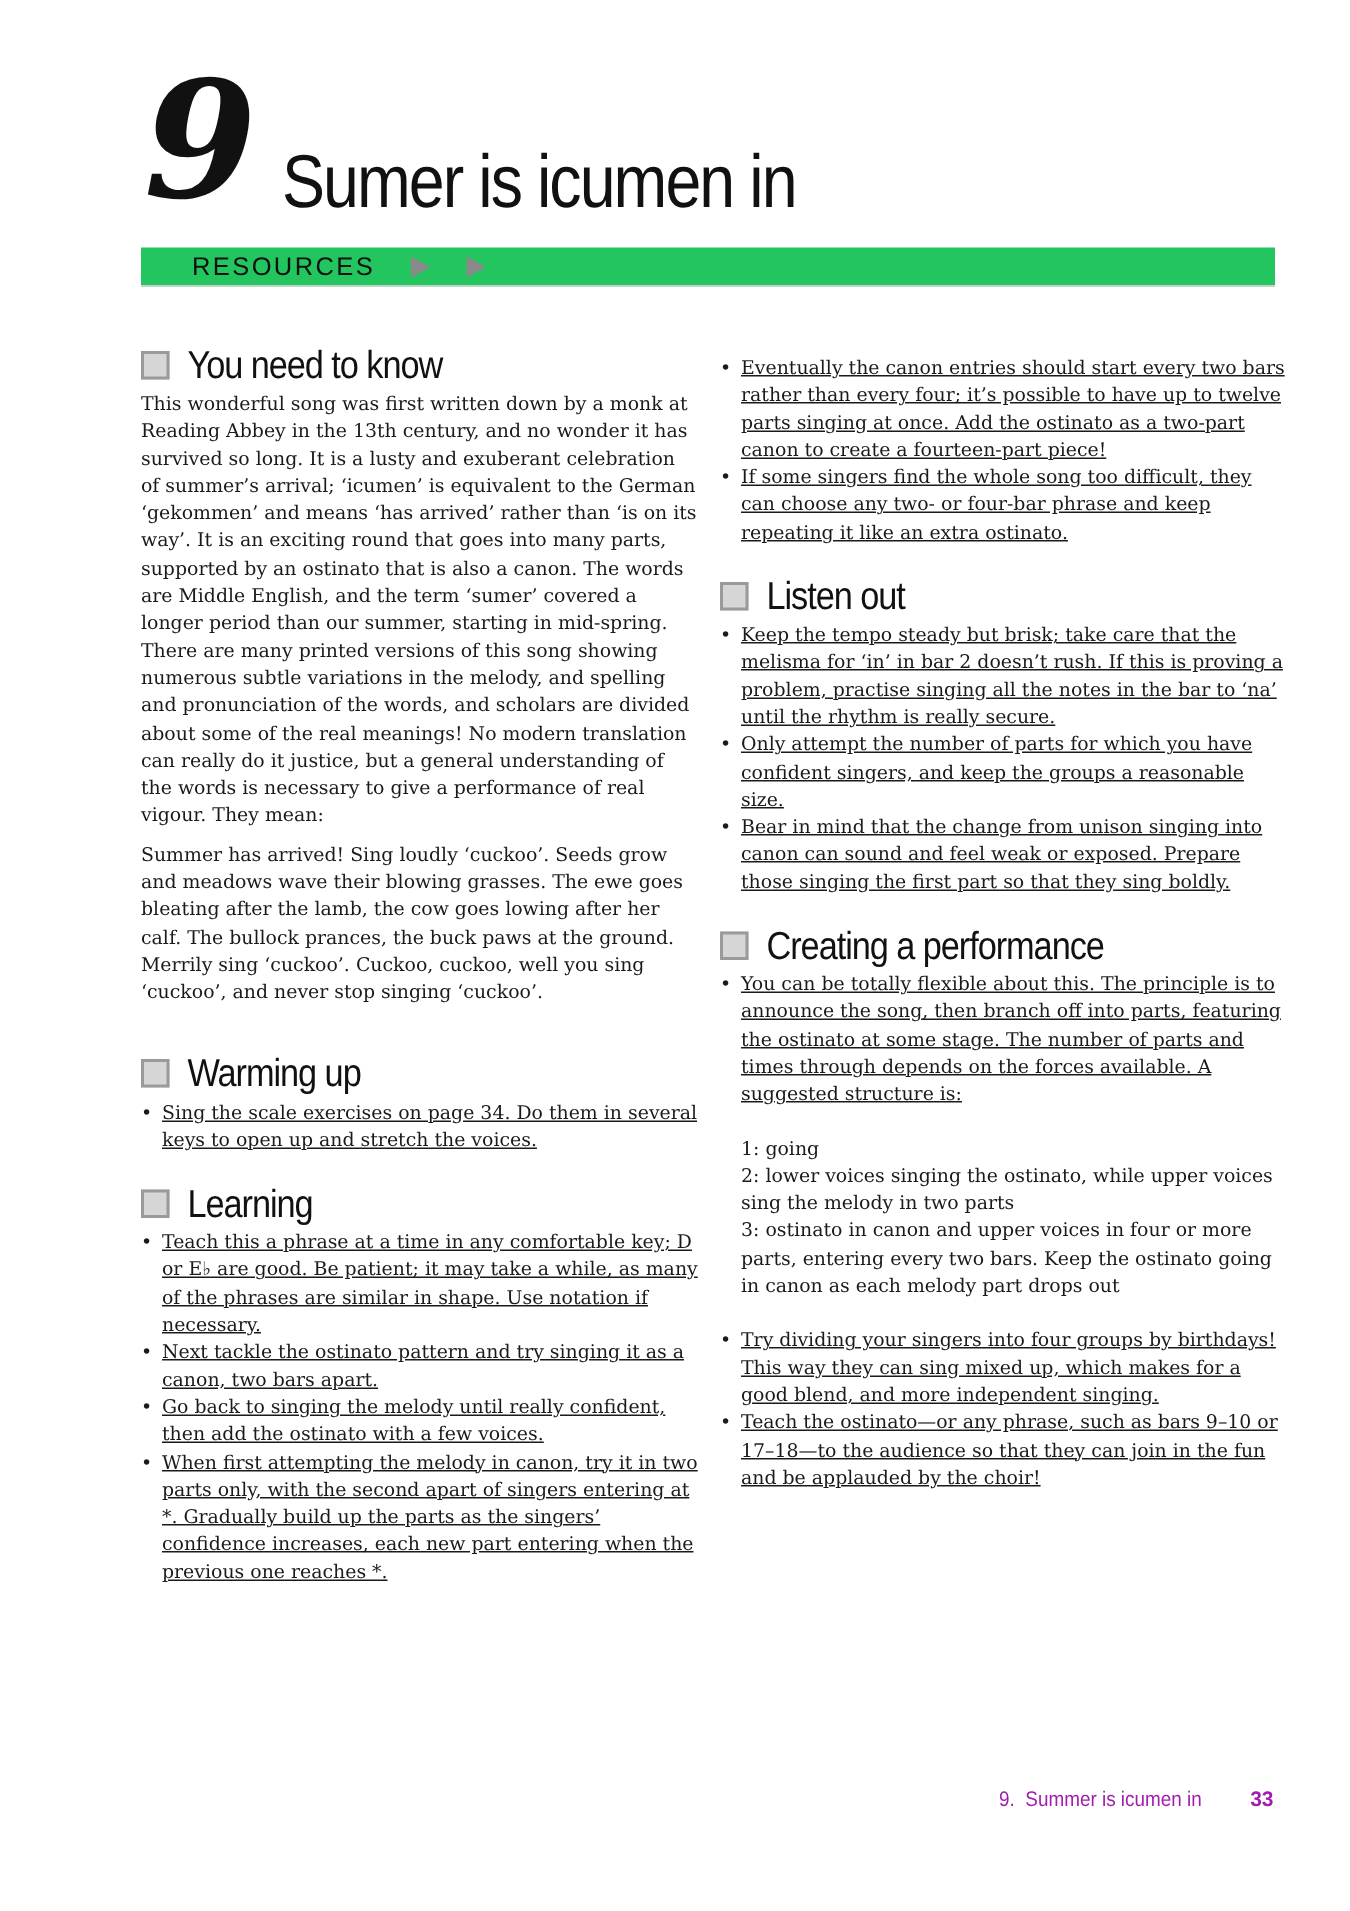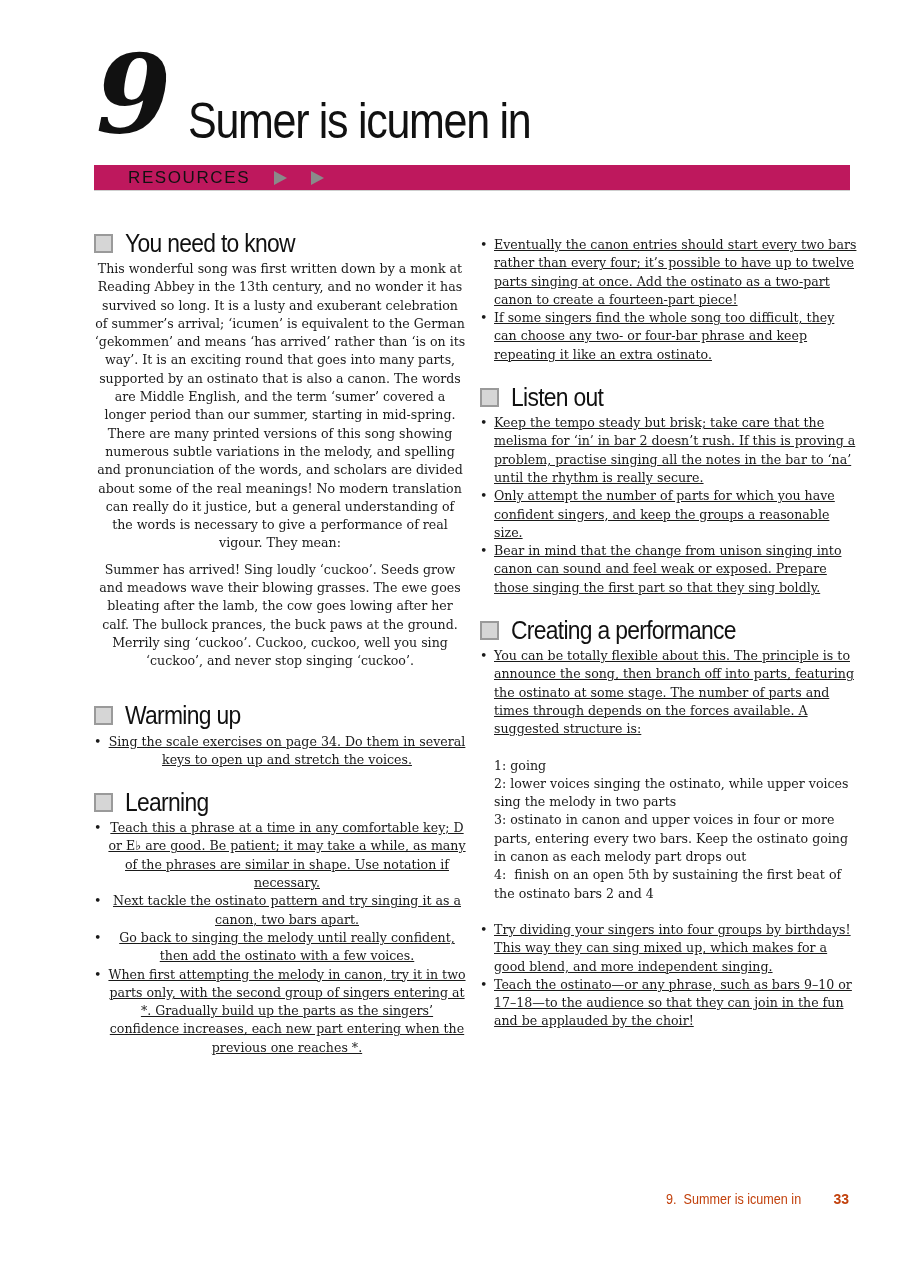--- a/index.html
+++ b/index.html
@@ -9,53 +9,53 @@
     font-family: "DejaVu Serif", serif; font-style: italic; font-weight: bold;
     font-size: 108px; line-height: 1; color: #111;
   }
   .chapter-title {
     position: absolute; left: 188px; top: 96px;
     font-family: "Liberation Sans", sans-serif; font-size: 50px; line-height: 1;
     letter-spacing: -1.5px; color: #111; transform: scaleX(0.86); transform-origin: left center;
   }
   .resources-bar {
     position: absolute; left: 94px; top: 165px; width: 756px; height: 25px;
-    background: #be185d; border-bottom: 1px solid #cfcfcf;
+    background: #22c55e; border-bottom: 1px solid #cfcfcf;
     display: flex; align-items: center;
   }
   .resources-label {
     margin-left: 34px; font-family: "Liberation Sans", sans-serif; font-size: 17px;
     letter-spacing: 1.6px; color: #111;
   }
   .arrow { width: 0; height: 0; border-top: 7px solid transparent; border-bottom: 7px solid transparent;
     border-left: 13px solid #8a8a8a; display: inline-block; }
   .arrow1 { margin-left: 24px; }
   .arrow2 { margin-left: 24px; }
 
   .col { position: absolute; top: 228px; font-family: "DejaVu Serif", serif; font-size: 12.6px; line-height: 18.3px; }
-  .col-left { left: 94px; width: 372px; text-align: center; }
+  .col-left { left: 94px; width: 372px; }
   .col-right { left: 480px; width: 378px; top: 236px; }
 
   .section-head { display: flex; align-items: center; margin: 0 0 2px 0; height: 30px; }
   .head-box { width: 15px; height: 15px; background: #d6d6d6; border: 2px solid #9a9a9a; margin-right: 12px; box-sizing: content-box; }
   .head-text { font-family: "Liberation Sans", sans-serif; font-size: 26px; letter-spacing: -0.8px; color: #111;
     transform: scaleX(0.88); transform-origin: left center; white-space: nowrap; }
 
   p { margin: 0 0 8px 0; }
   ul { list-style: none; margin: 0; padding: 0; }
   li { position: relative; padding-left: 14px; margin: 0; text-decoration: underline; }
   li::before { content: "•"; position: absolute; left: 0; top: 0; }
 
   .gap-sm { height: 18px; }
   .gap-md { height: 22px; }
   .structure { padding-left: 14px; margin-top: 18px; }
   .structure div { margin: 0; }
 
   .footer { position: absolute; top: 1191px; right: 51px; font-family: "Liberation Sans", sans-serif; font-size: 14px;
-    display: flex; align-items: baseline; color: #c2410c; }
+    display: flex; align-items: baseline; color: #a21caf; }
   .footer-title { transform: scaleX(0.9); transform-origin: right center; }
   .footer-page { font-weight: bold; margin-left: 32px; }
 </style>
 </head>
 <body>
 
 <div class="chapter-num">9</div>
 <div class="chapter-title">Sumer is icumen in</div>
 
 <div class="resources-bar">
@@ -83,21 +83,21 @@
 
   <div class="gap-sm"></div>
   <div class="section-head">
     <span class="head-box"></span>
     <span class="head-text">Learning</span>
   </div>
   <ul>
     <li>Teach this a phrase at a time in any comfortable key; D or E♭ are good. Be patient; it may take a while, as many of the phrases are similar in shape. Use notation if necessary.</li>
     <li>Next tackle the ostinato pattern and try singing it as a canon, two bars apart.</li>
     <li>Go back to singing the melody until really confident, then add the ostinato with a few voices.</li>
-    <li>When first attempting the melody in canon, try it in two parts only, with the second group of singers entering at *. Gradually build up the parts as the singers’ confidence increases, each new part entering when the previous one reaches *.</li>
+    <li>When first attempting the melody in canon, try it in two parts only, with the second apart of singers entering at *. Gradually build up the parts as the singers’ confidence increases, each new part entering when the previous one reaches *.</li>
   </ul>
 </div>
 
 <div class="col col-right">
   <ul>
     <li>Eventually the canon entries should start every two bars rather than every four; it’s possible to have up to twelve parts singing at once. Add the ostinato as a two-part canon to create a fourteen-part piece!</li>
     <li>If some singers find the whole song too difficult, they can choose any two- or four-bar phrase and keep repeating it like an extra ostinato.</li>
   </ul>
 
   <div class="gap-sm"></div>
@@ -116,21 +116,20 @@
     <span class="head-box"></span>
     <span class="head-text">Creating a performance</span>
   </div>
   <ul>
     <li>You can be totally flexible about this. The principle is to announce the song, then branch off into parts, featuring the ostinato at some stage. The number of parts and times through depends on the forces available. A suggested structure is:</li>
   </ul>
   <div class="structure">
     <div>1: going</div>
     <div>2: lower voices singing the ostinato, while upper voices sing the melody in two parts</div>
     <div>3: ostinato in canon and upper voices in four or more parts, entering every two bars. Keep the ostinato going in canon as each melody part drops out</div>
-    <div style="white-space: pre-wrap;">4:  finish on an open 5th by sustaining the first beat of the ostinato bars 2 and 4</div>
   </div>
   <div class="gap-sm"></div>
   <ul>
     <li>Try dividing your singers into four groups by birthdays! This way they can sing mixed up, which makes for a good blend, and more independent singing.</li>
     <li>Teach the ostinato—or any phrase, such as bars 9–10 or 17–18—to the audience so that they can join in the fun and be applauded by the choir!</li>
   </ul>
 </div>
 
 <div class="footer">
   <span class="footer-title" style="white-space: pre;">9.  Summer is icumen in</span>

